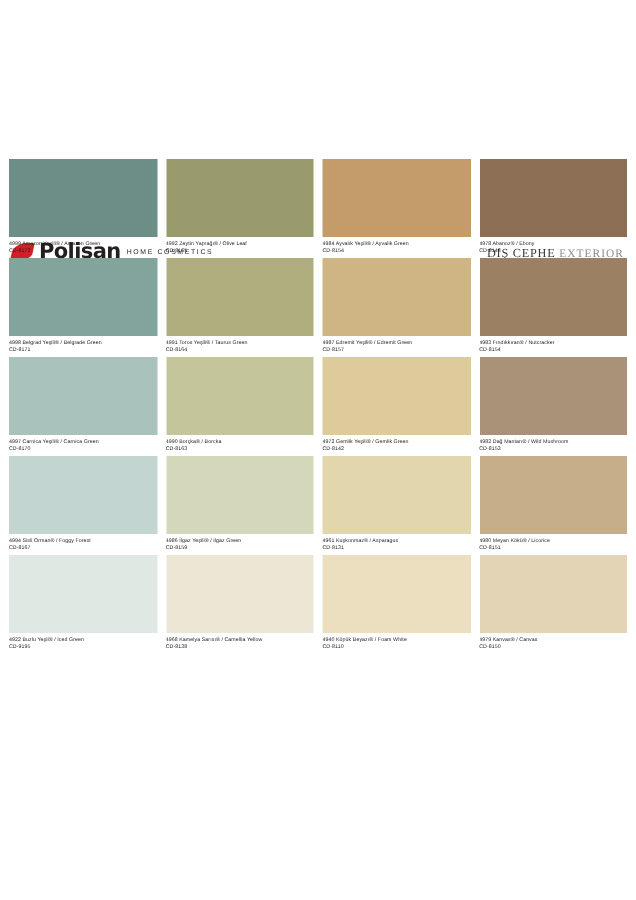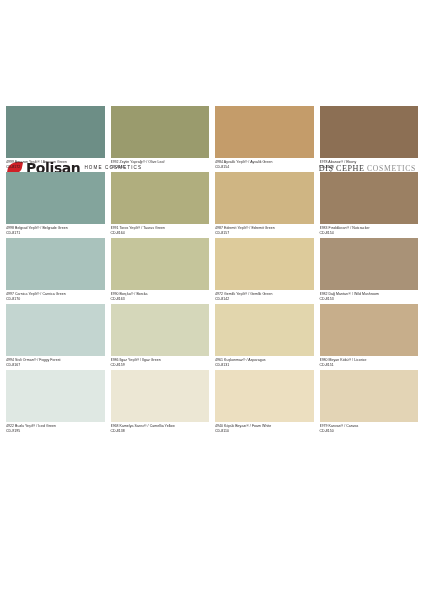--- a/index.html
+++ b/index.html
@@ -97,21 +97,21 @@
 <div class="page">
 
   <div class="header">
     <div class="logo">
       <span class="logo-swoosh"></span>
       <span class="logo-text">Polisan</span>
       <span class="logo-sub">HOME COSMETICS</span>
     </div>
     <div class="header-right">
       <span>DIŞ CEPHE</span>
-      <span class="exterior">COSMETICS</span>
+      <span class="exterior">EXTERIOR</span>
     </div>
   </div>
 
   <div class="grid">
 
     <div class="col">
       <div class="swatch">
         <span class="chip" style="background:#6d8e86"></span>
         <div class="caption">
           <div class="cap-name">4999 Amazon Yeşili® / Amazon Green</div>

